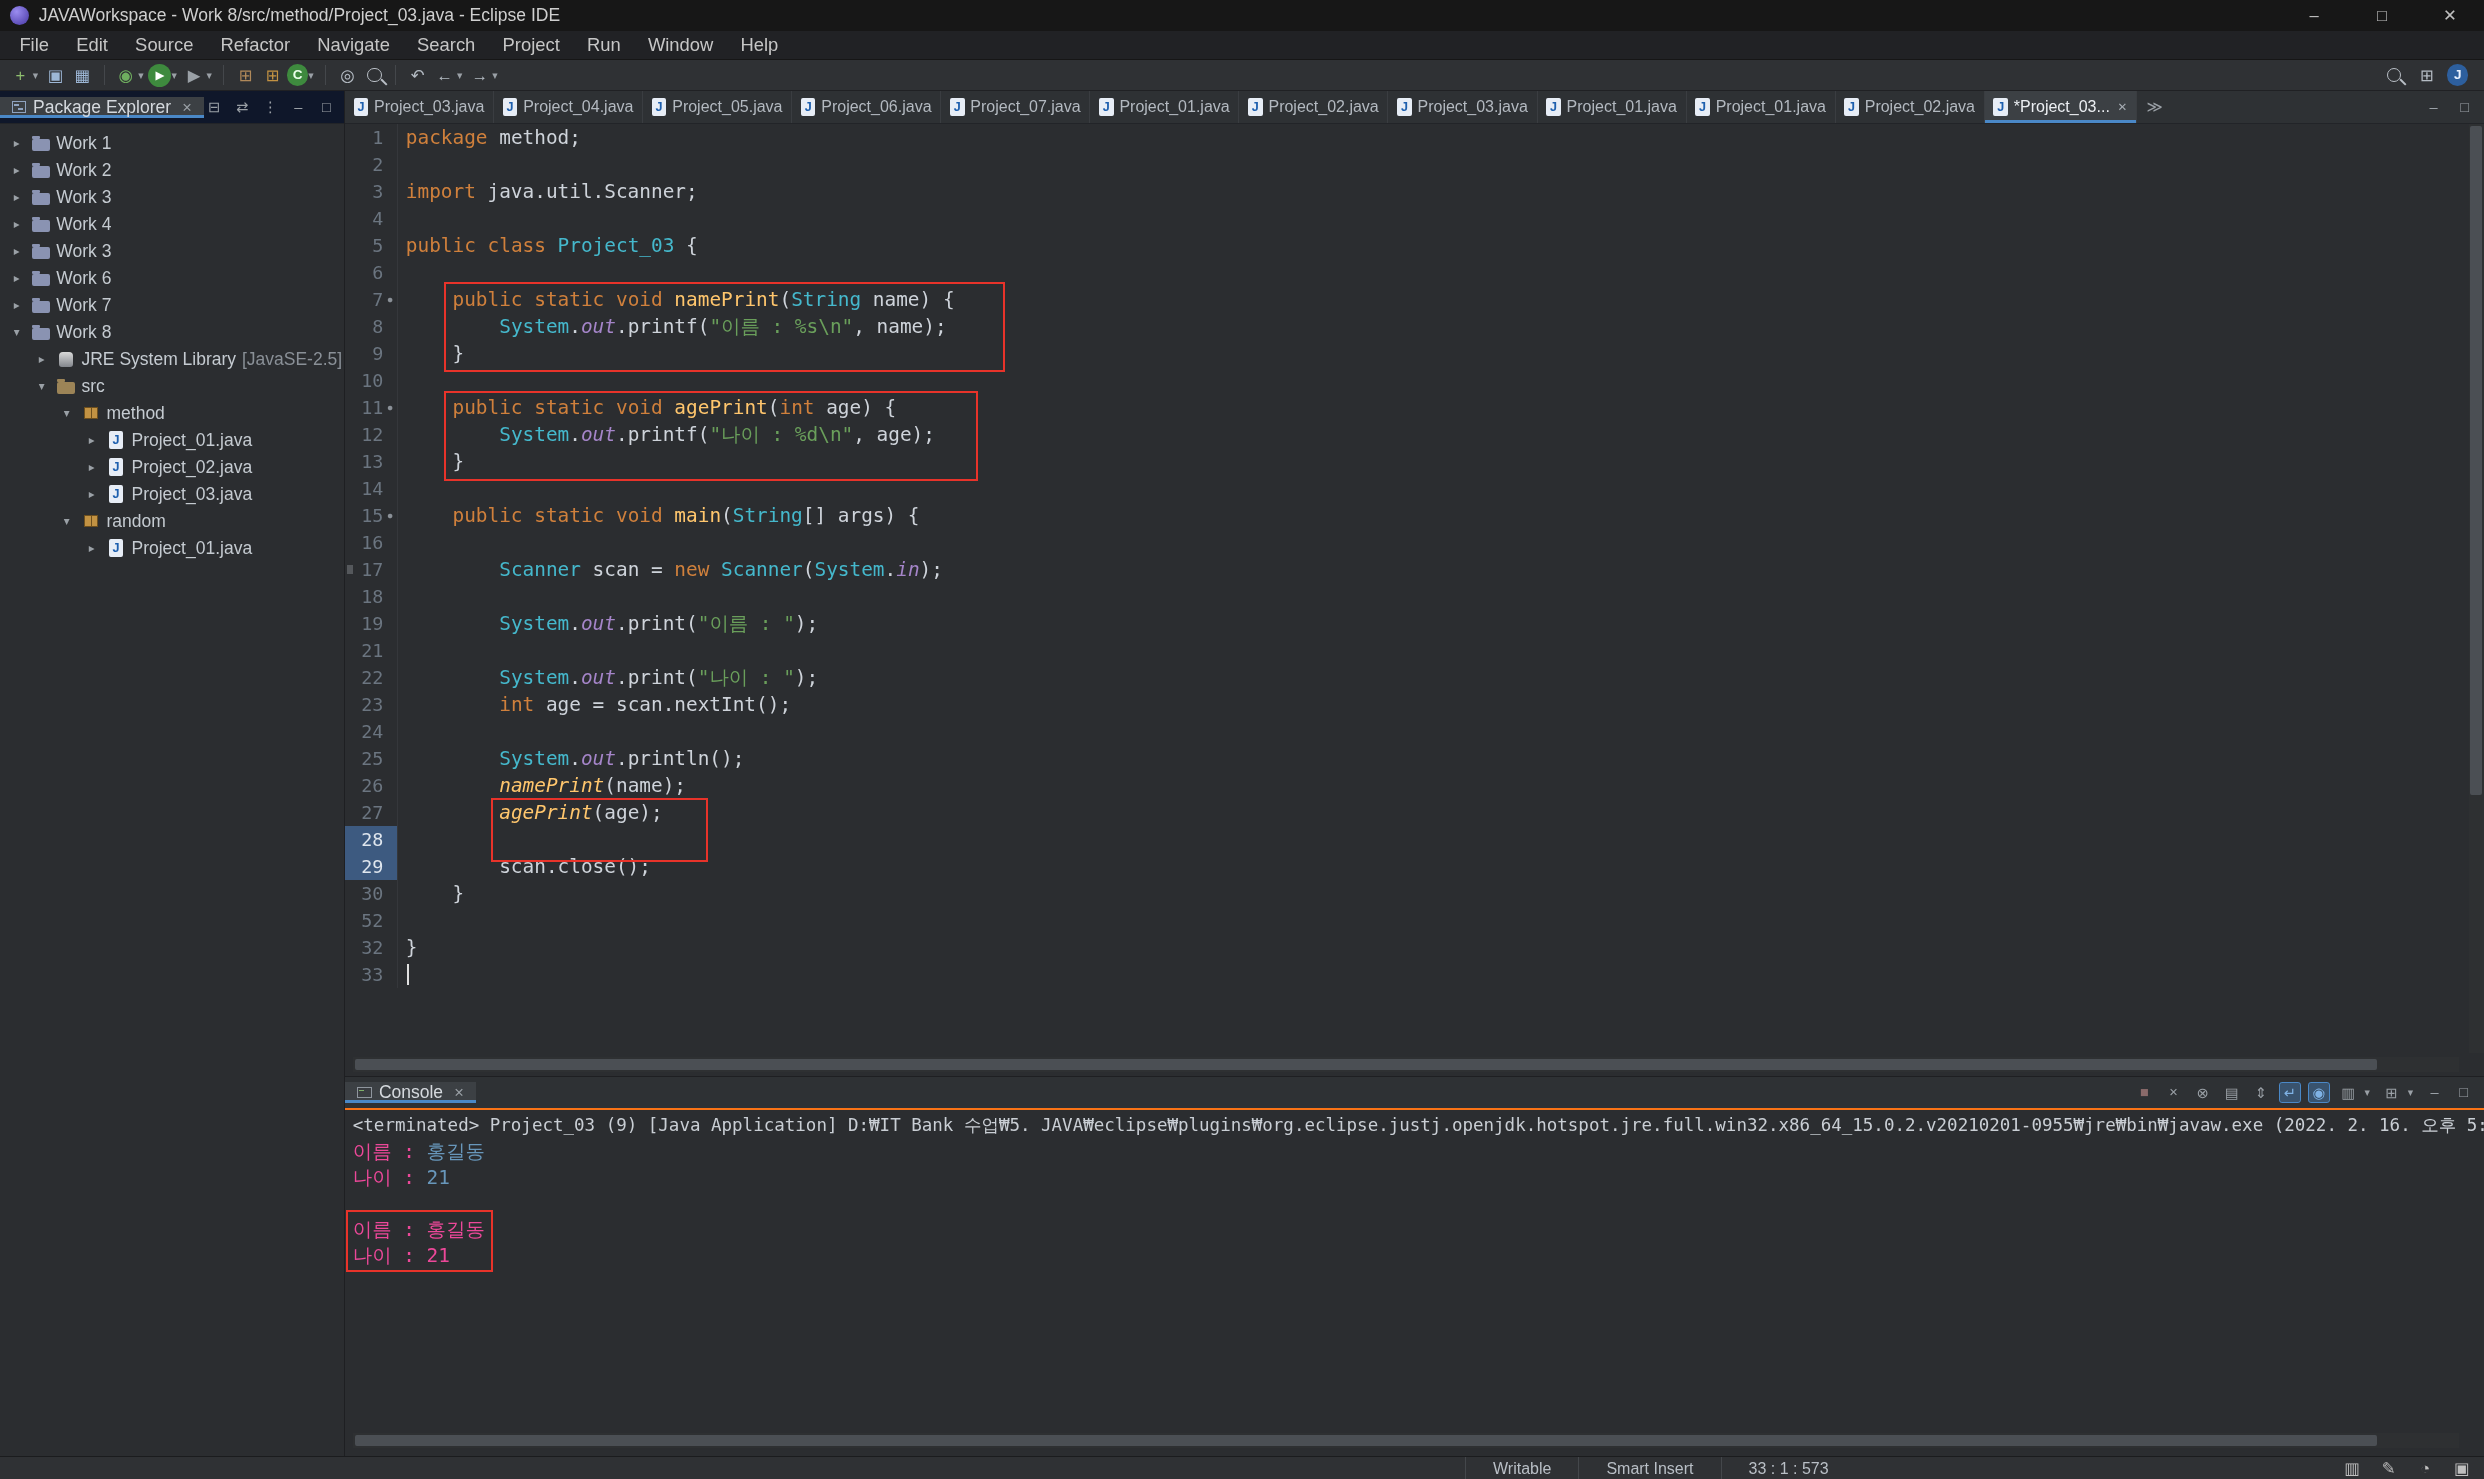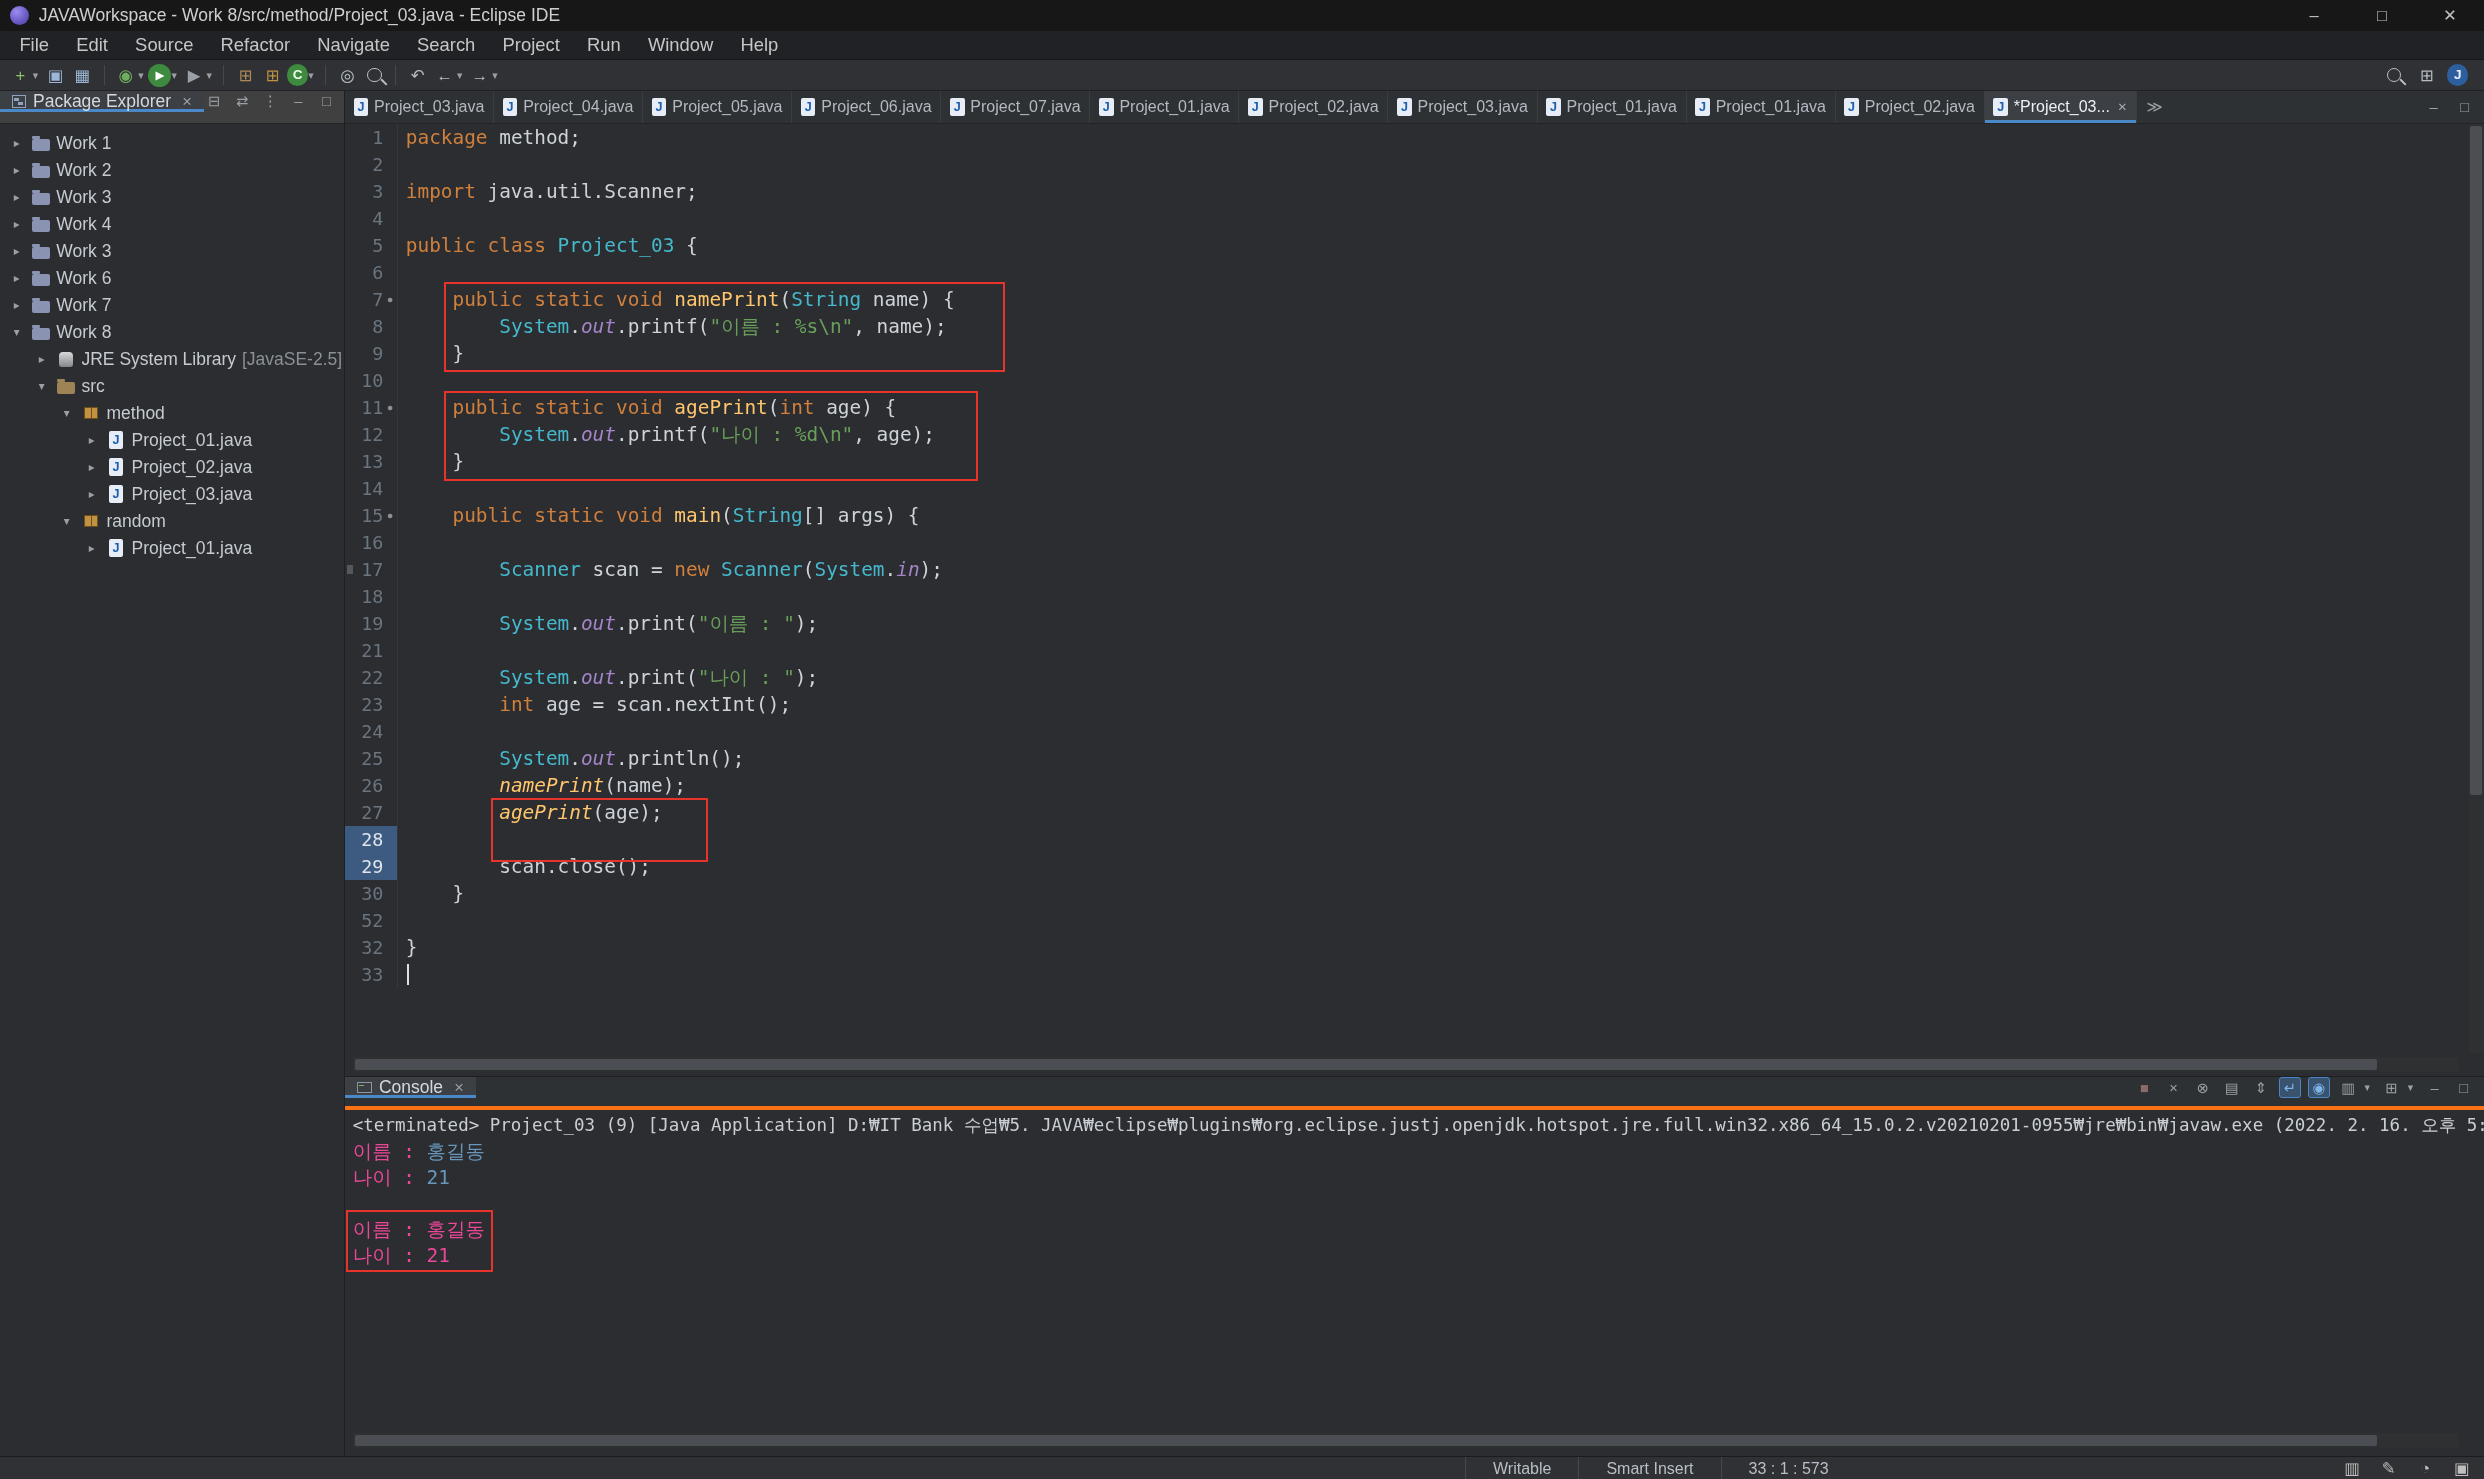--- a/index.html
+++ b/index.html
@@ -33,21 +33,21 @@
   .badge-c{background:#3e8a3e;color:#eaffea}
   .badge-j{background:#2d5f9e;color:#eaf2ff}
   .mag{position:relative;width:14.6px;height:14.6px;border:1.9px solid #b9bfc6;border-radius:50%;display:inline-block}
   .mag::after{content:"";position:absolute;width:7.8px;height:1.9px;background:#b9bfc6;
               transform:rotate(45deg);right:-6.8px;bottom:-1.9px}
 
   
   .main{flex:1;display:flex;min-height:0}
   .explorer{width:345px;flex:none;background:#2b2d30;border-right:1.9px solid #1e1f22;
             display:flex;flex-direction:column}
-  .view-header{height:33px;background:#404040;display:flex;align-items:flex-start;
+  .view-header{height:33px;background:#0f172a;display:flex;align-items:center;
                border-bottom:1px solid #222428;flex:none}
   .view-tab{display:flex;align-items:center;gap:6.8px;padding:0 11.6px;font-size:17.5px;color:#d5d9de}
   .view-tab.active{background:#3c4044;box-shadow:inset 0 -2.9px 0 #4a88c7}
   .vt-close{font-size:12.6px;color:#9aa0a6;margin-left:3.9px}
   .view-icons{margin-left:auto;display:flex;align-items:center;gap:8.7px;padding-right:7.8px}
   .view-icons .tbi{min-width:19.4px;height:19.4px;font-size:14.6px;color:#9aa0a6}
   .pe-ico{width:14.6px;height:12.6px;border:1px solid #8fa3c0;position:relative}
   .pe-ico::before{content:"";position:absolute;left:1.9px;top:1.9px;width:4.9px;height:2.9px;background:#8fa3c0}
   .pe-ico::after{content:"";position:absolute;right:1.9px;bottom:1.9px;width:4.9px;height:2.9px;background:#8fa3c0}
 
@@ -96,22 +96,22 @@
   .caret{display:inline-block;width:1.9px;height:21.3px;background:#e0e0e0;vertical-align:-3.9px;margin-left:1px}
 
   .vscroll{position:absolute;top:0;right:0;width:15.5px;bottom:23px;background:#2e3032}
   .vthumb{position:absolute;top:1.9px;left:1.9px;right:1.9px;height:72%;background:#4b4f54;border-radius:1.9px}
   .hscroll{position:absolute;left:7.8px;right:25px;bottom:3.9px;height:15.5px;background:#2e3032}
   .hthumb{position:absolute;top:1.9px;bottom:1.9px;left:1.9px;width:96%;background:#4b4f54;border-radius:1.9px}
 
   
   .console{height:380px;flex:none;border-top:1.9px solid #1e1f22;background:#2b2d30;
            display:flex;flex-direction:column;position:relative}
-  .console-tabrow{height:33px;background:#2e3134;display:flex;align-items:flex-start;
-                  border-bottom:4px solid #f97316;flex:none}
+  .console-tabrow{height:33px;background:#2e3134;display:flex;align-items:center;
+                  border-bottom:2px solid #f97316;flex:none}
   .console-icons{margin-left:auto;display:flex;align-items:center;gap:7.8px;padding-right:9.7px}
   .console-icons .tbi{min-width:21.3px;height:21.3px;font-size:14.6px}
   .tbi.on{background:#39536e;border:1px solid #4a88c7}
   .ci-console{width:15.5px;height:11.6px;background:#3a3d41;border:1px solid #8f969e;position:relative}
   .ci-console::before{content:"";position:absolute;left:1.9px;top:1.9px;width:4.9px;height:1.9px;background:#7fb069}
   .console-status{height:29px;display:flex;align-items:center;padding-left:7.8px;
                   font-family:"DejaVu Sans Mono",monospace;font-size:17.5px;color:#c9ced4;
                   white-space:nowrap;overflow:hidden;flex:none}
   .console-out{font-family:"DejaVu Sans Mono",monospace;font-size:19.4px;line-height:26px;padding-left:7.8px}
   .co-line{height:26px;white-space:pre}

